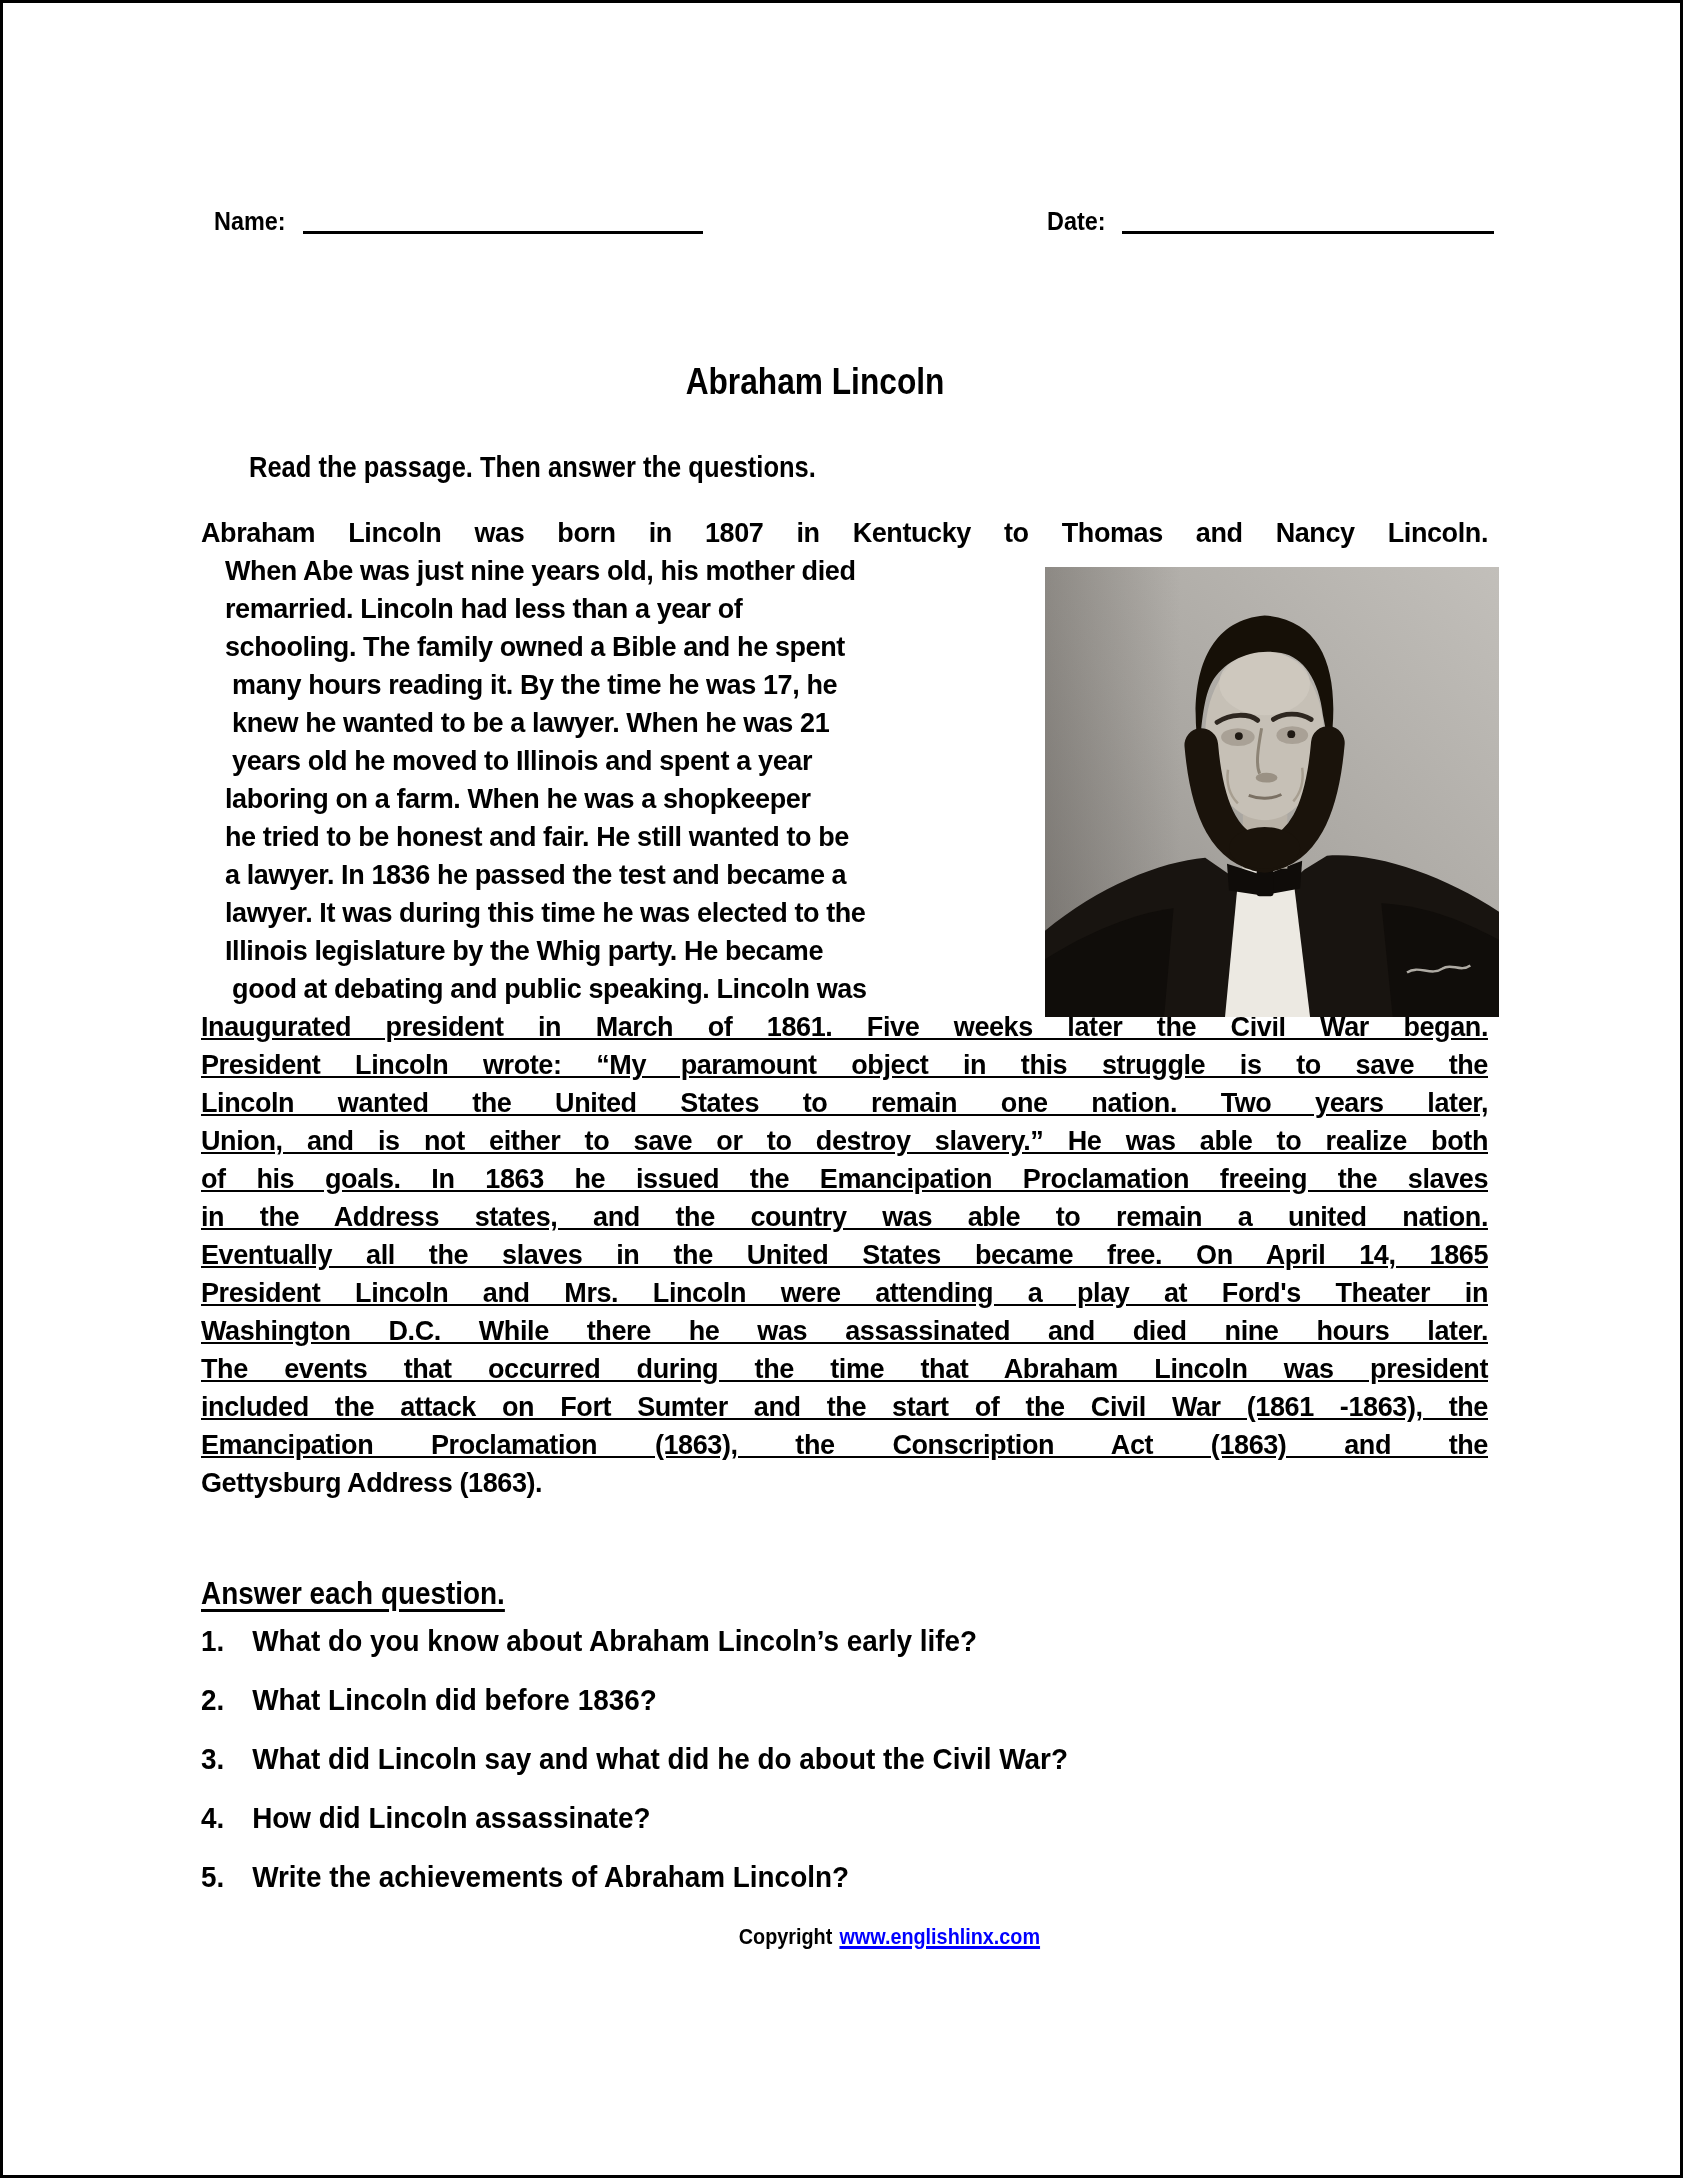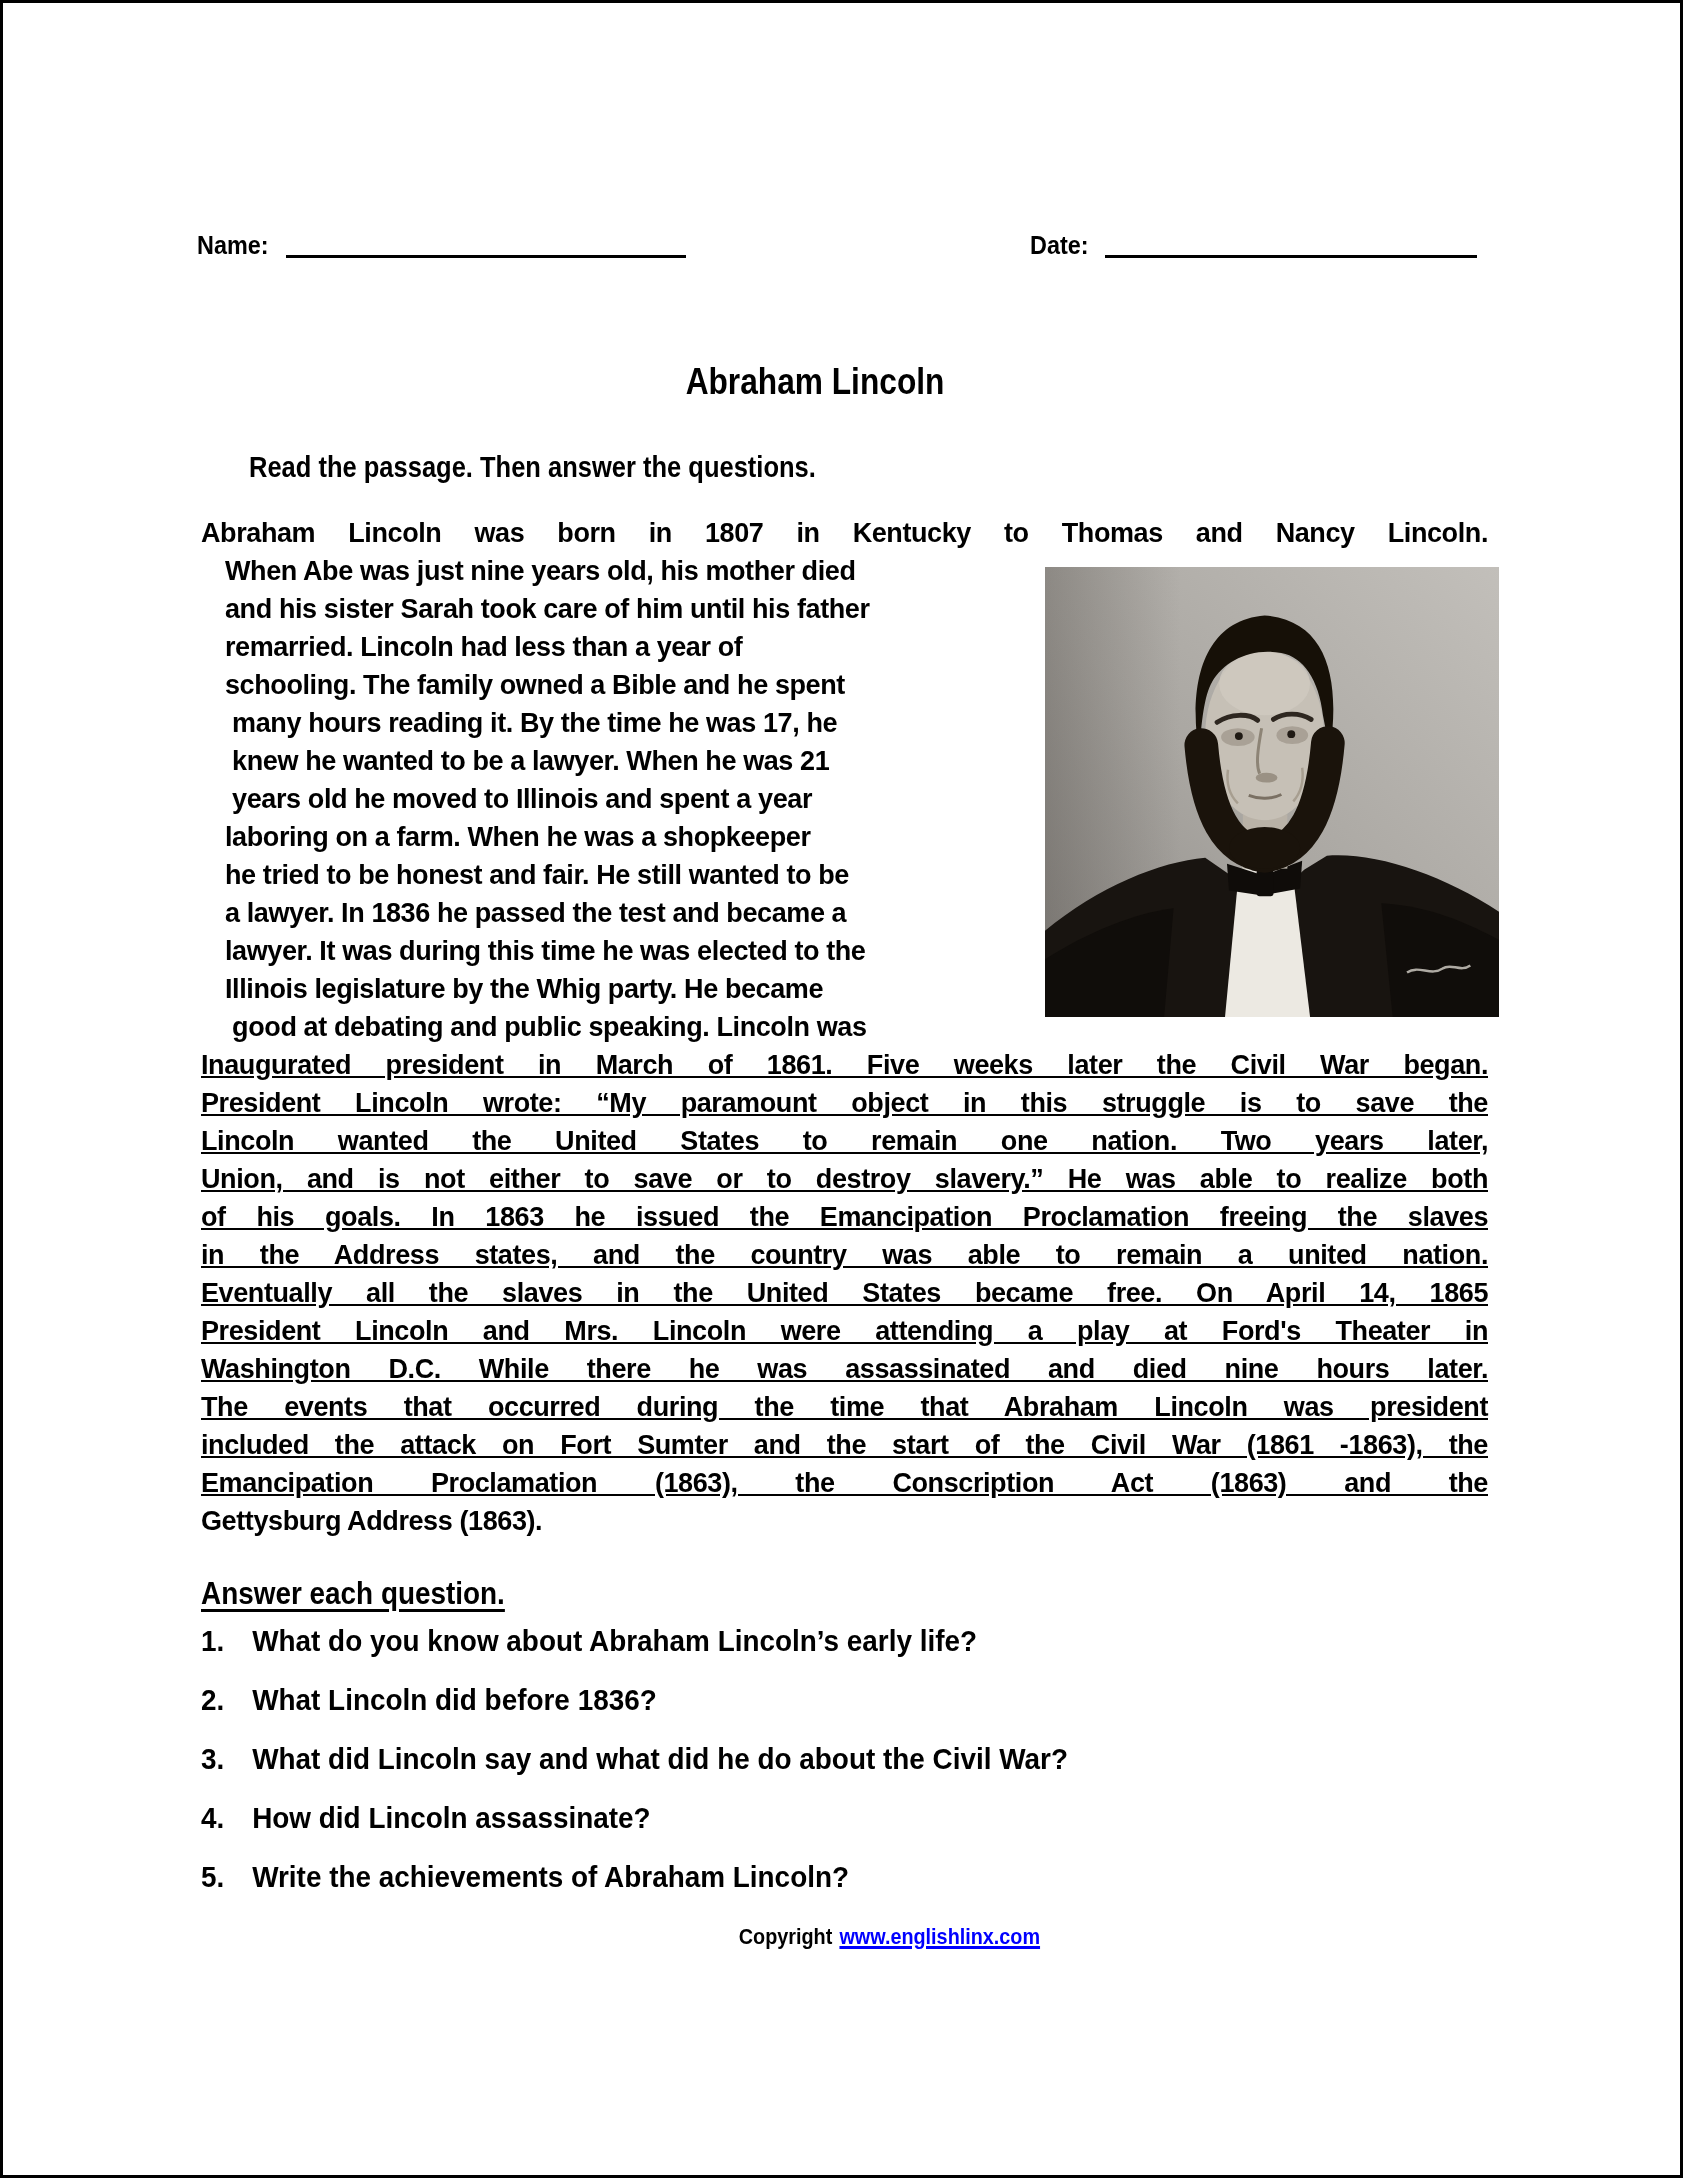--- a/index.html
+++ b/index.html
@@ -3,21 +3,21 @@
 <meta charset="utf-8">
 <style>
   html,body{margin:0;padding:0;background:#ffffff;}
   .page{
     position:relative;width:1683px;height:2178px;background:#ffffff;
     border:3px solid #000;box-sizing:border-box;overflow:hidden;
     font-family:"Liberation Sans","DejaVu Sans",sans-serif;
     font-weight:700;color:#000;
   }
   
-  .header-row{position:absolute;left:194px;top:198px;width:1287px;height:48px;margin-top:24px;}
+  .header-row{position:absolute;left:211px;top:198px;width:1287px;height:48px;}
   .hgroup{position:absolute;display:flex;align-items:flex-end;}
   .hgroup.name{left:0;}
   .hgroup.date{left:833px;}
   .hlabel{font-size:26px;line-height:1.1;display:inline-block;transform:scaleX(.9);transform-origin:0 100%;}
   .fill-line{display:inline-block;border-bottom:3px solid #000;height:30px;margin:0 0 2px 10px;}
   .fill-line.name-line{width:400px;}
   .fill-line.date-line{width:372px;}
   
   .title-wrap{position:absolute;left:198px;top:275px;width:1228px;text-align:center;}
   .title{font-size:38px;line-height:1.1;display:inline-block;transform:scaleX(.88);transform-origin:50% 50%;}
@@ -67,21 +67,20 @@
   <div class="subtitle-wrap">
     <span class="subtitle">Abraham Lincoln</span>
   </div>
   <div class="instruction-wrap">
     <span class="instruction">Read the passage. Then answer the questions.</span>
   </div>
 
   <div class="passage">
     <div class="line j-first">Abraham Lincoln was born in 1807 in Kentucky to Thomas and Nancy Lincoln.</div>
     <div class="line wrap-line">When Abe was just nine years old, his mother died</div>
-    <div class="line wrap-line">and his sister Sarah took care of him until his father</div>
     <div class="line wrap-line">remarried. Lincoln had less than a year of</div>
     <div class="line wrap-line">schooling. The family owned a Bible and he spent</div>
     <div class="line wrap-line"> many hours reading it. By the time he was 17, he</div>
     <div class="line wrap-line"> knew he wanted to be a lawyer. When he was 21</div>
     <div class="line wrap-line"> years old he moved to Illinois and spent a year</div>
     <div class="line wrap-line">laboring on a farm. When he was a shopkeeper</div>
     <div class="line wrap-line">he tried to be honest and fair. He still wanted to be</div>
     <div class="line wrap-line">a lawyer. In 1836 he passed the test and became a</div>
     <div class="line wrap-line">lawyer. It was during this time he was elected to the</div>
     <div class="line wrap-line">Illinois legislature by the Whig party. He became</div>

